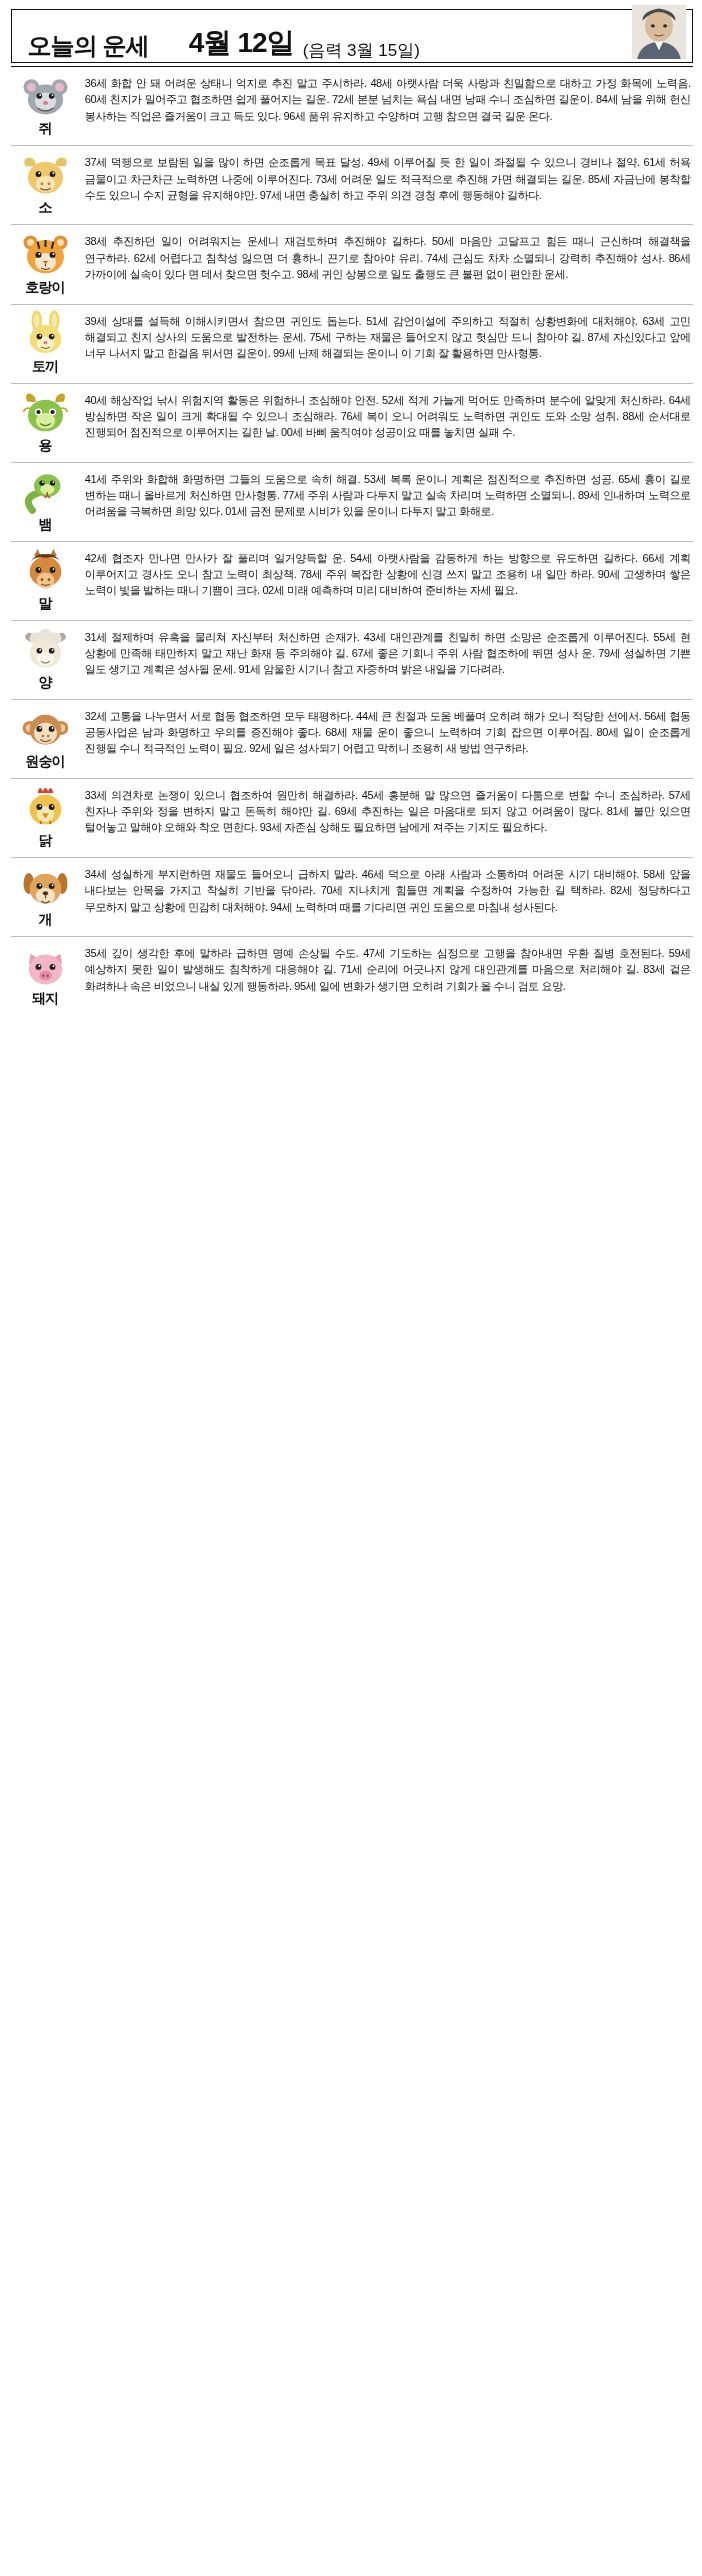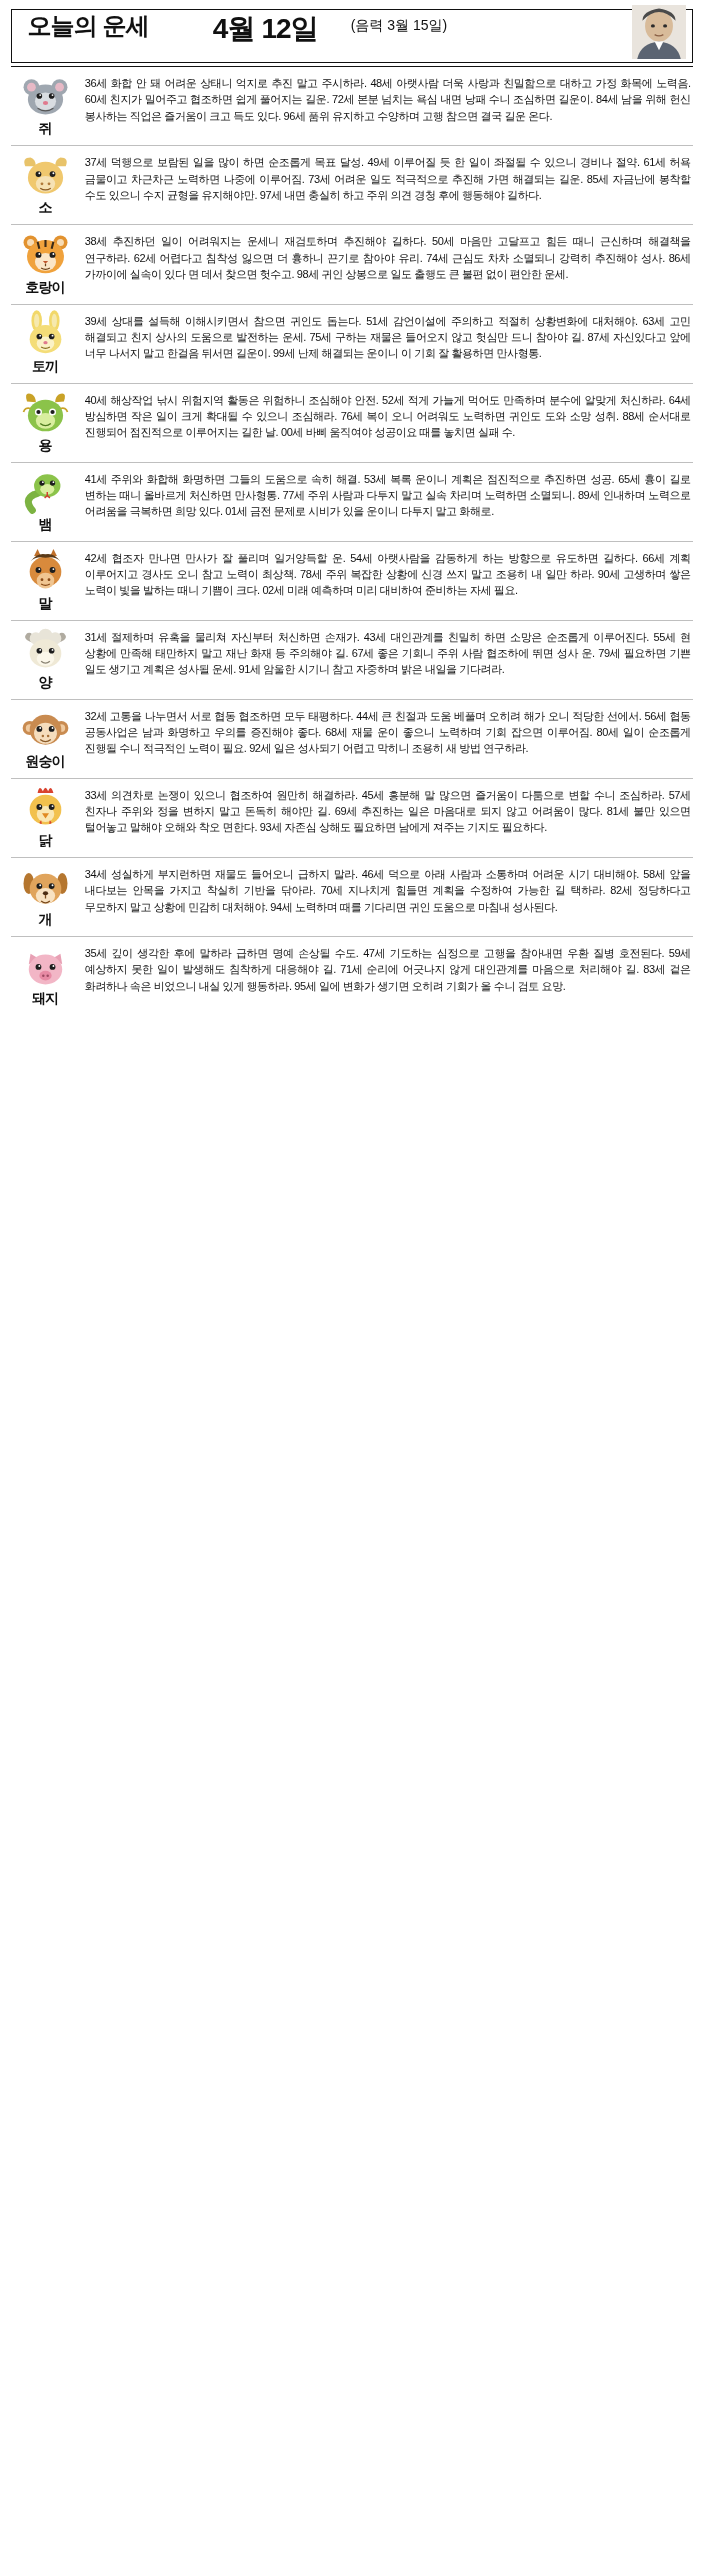--- a/index.html
+++ b/index.html
@@ -11,43 +11,42 @@
     font-family: "Liberation Sans", sans-serif;
     color: #111111;
   }
   .page {
     width: 703px;
     padding: 8.8px 10.5px 12.3px 10.5px;
   }
   
   .header {
     display: flex;
-    align-items: flex-start;
+    align-items: flex-end;
     border: 0.9px solid #111111;
     height: 54px;
     position: relative;
     background: #ffffff;
-    gap: 24px;
   }
   .header-title {
     font-size: 24px;
     font-weight: bold;
     letter-spacing: -0.9px;
     padding-left: 16px;
     white-space: nowrap;
   }
   .header-date {
     font-size: 28px;
     font-weight: bold;
     letter-spacing: -0.9px;
     padding-left: 40px;
     white-space: nowrap;
   }
   .header-lunar {
-    font-size: 14px;
+    font-size: 17px;
     padding-left: 8.8px;
     padding-top: 7px;
     white-space: nowrap;
   }
   .header-avatar {
     position: absolute;
     right: 5.3px;
     top: -5.3px;
     width: 54px;
     height: 54px;
@@ -147,21 +146,21 @@
             <circle cx="21" cy="25" r="3.3" fill="#1d1d1d"></circle>
               <circle cx="37" cy="25" r="3.3" fill="#1d1d1d"></circle>
             <circle cx="22" cy="24" r="1.1" fill="#fff"></circle>
               <circle cx="38" cy="24" r="1.1" fill="#fff"></circle>
             <circle cx="25" cy="36" r="1.6" fill="#b07a3a"></circle>
               <circle cx="33" cy="36" r="1.6" fill="#b07a3a"></circle>
             <path d="M23 41 Q29 45 35 41" stroke="#8a5a22" stroke-width="1.4" fill="none"></path>
           </svg>
           <div class="zodiac-name">소</div>
         </td>
-        <td class="text-cell">37세 덕행으로 보람된 일을 많이 하면 순조롭게 목표 달성. 49세 이루어질 듯 한 일이 좌절될 수 있으니 경비나 절약. 61세 허욕 금물이고 차근차근 노력하면 나중에 이루어짐. 73세 어려운 일도 적극적으로 추진해 가면 해결되는 길운. 85세 자금난에 봉착할 수도 있으니 수지 균형을 유지해야만. 97세 내면 충실히 하고 주위 의견 경청 후에 행동해야 길하다.</td>
+        <td class="text-cell">37세 덕행으로 보람된 일을 많이 하면 순조롭게 목표 달성. 49세 이루어질 듯 한 일이 좌절될 수 있으니 경비나 절약. 61세 허욕 금물이고 차근차근 노력하면 나중에 이루어진다. 73세 어려운 일도 적극적으로 추진해 가면 해결되는 길운. 85세 자금난에 봉착할 수도 있으니 수지 균형을 유지해야만. 97세 내면 충실히 하고 주위 의견 경청 후에 행동해야 길하다.</td>
       </tr>
 
       <tr>
         <td class="zodiac-cell">
           <svg class="zodiac-art" width="51" height="46" viewBox="0 0 58 52" aria-hidden="true">
             <circle cx="12" cy="13" r="8" fill="#e2922f"></circle>
               <circle cx="46" cy="13" r="8" fill="#e2922f"></circle>
             <circle cx="12" cy="13" r="4" fill="#f7dcb5"></circle>
               <circle cx="46" cy="13" r="4" fill="#f7dcb5"></circle>
             <ellipse cx="29" cy="29" rx="21" ry="19" fill="#f0a23c"></ellipse>
@@ -269,21 +268,21 @@
             <ellipse cx="29" cy="31" rx="18" ry="16" fill="#efe9d6"></ellipse>
             <ellipse cx="29" cy="37" rx="10" ry="8" fill="#fbf7ea"></ellipse>
             <circle cx="22" cy="28" r="3.2" fill="#1d1d1d"></circle>
               <circle cx="36" cy="28" r="3.2" fill="#1d1d1d"></circle>
             <circle cx="23" cy="27" r="1.1" fill="#fff"></circle>
               <circle cx="37" cy="27" r="1.1" fill="#fff"></circle>
             <path d="M24 40 Q29 44 34 40" stroke="#8a8474" stroke-width="1.4" fill="none"></path>
           </svg>
           <div class="zodiac-name">양</div>
         </td>
-        <td class="text-cell">31세 절제하며 유혹을 물리쳐 자신부터 처신하면 손재가. 43세 대인관계를 친밀히 하면 소망은 순조롭게 이루어진다. 55세 현 상황에 만족해 태만하지 말고 재난 화재 등 주의해야 길. 67세 좋은 기회니 주위 사람 협조하에 뛰면 성사 운. 79세 필요하면 기쁜 일도 생기고 계획은 성사될 운세. 91세 암울한 시기니 참고 자중하며 밝은 내일을 기다려라.</td>
+        <td class="text-cell">31세 절제하며 유혹을 물리쳐 자신부터 처신하면 손재가. 43세 대인관계를 친밀히 하면 소망은 순조롭게 이루어진다. 55세 현 상황에 만족해 태만하지 말고 재난 화재 등 주의해야 길. 67세 좋은 기회니 주위 사람 협조하에 뛰면 성사 운. 79세 성실하면 기쁜 일도 생기고 계획은 성사될 운세. 91세 암울한 시기니 참고 자중하며 밝은 내일을 기다려라.</td>
       </tr>
 
       <tr>
         <td class="zodiac-cell">
           <svg class="zodiac-art" width="51" height="46" viewBox="0 0 58 52" aria-hidden="true">
             <circle cx="11" cy="26" r="8" fill="#c98b50"></circle>
               <circle cx="47" cy="26" r="8" fill="#c98b50"></circle>
             <circle cx="11" cy="26" r="4.4" fill="#f0cba0"></circle>
               <circle cx="47" cy="26" r="4.4" fill="#f0cba0"></circle>
             <ellipse cx="29" cy="28" rx="18" ry="17" fill="#c98b50"></ellipse>

